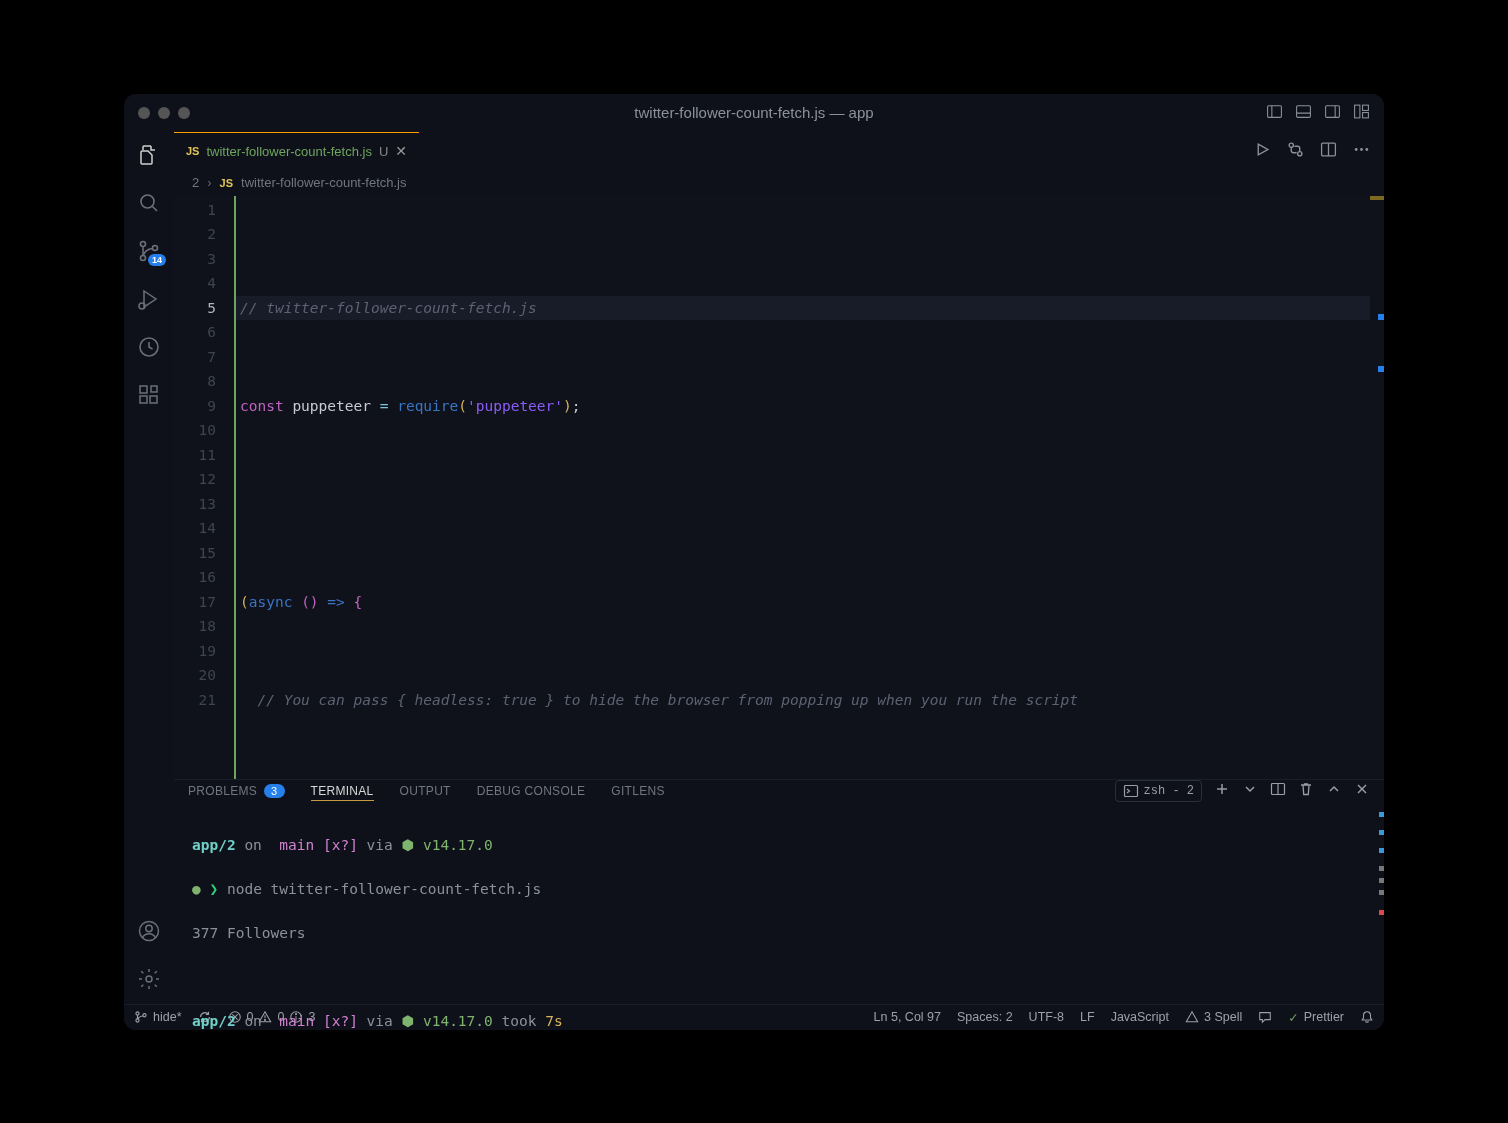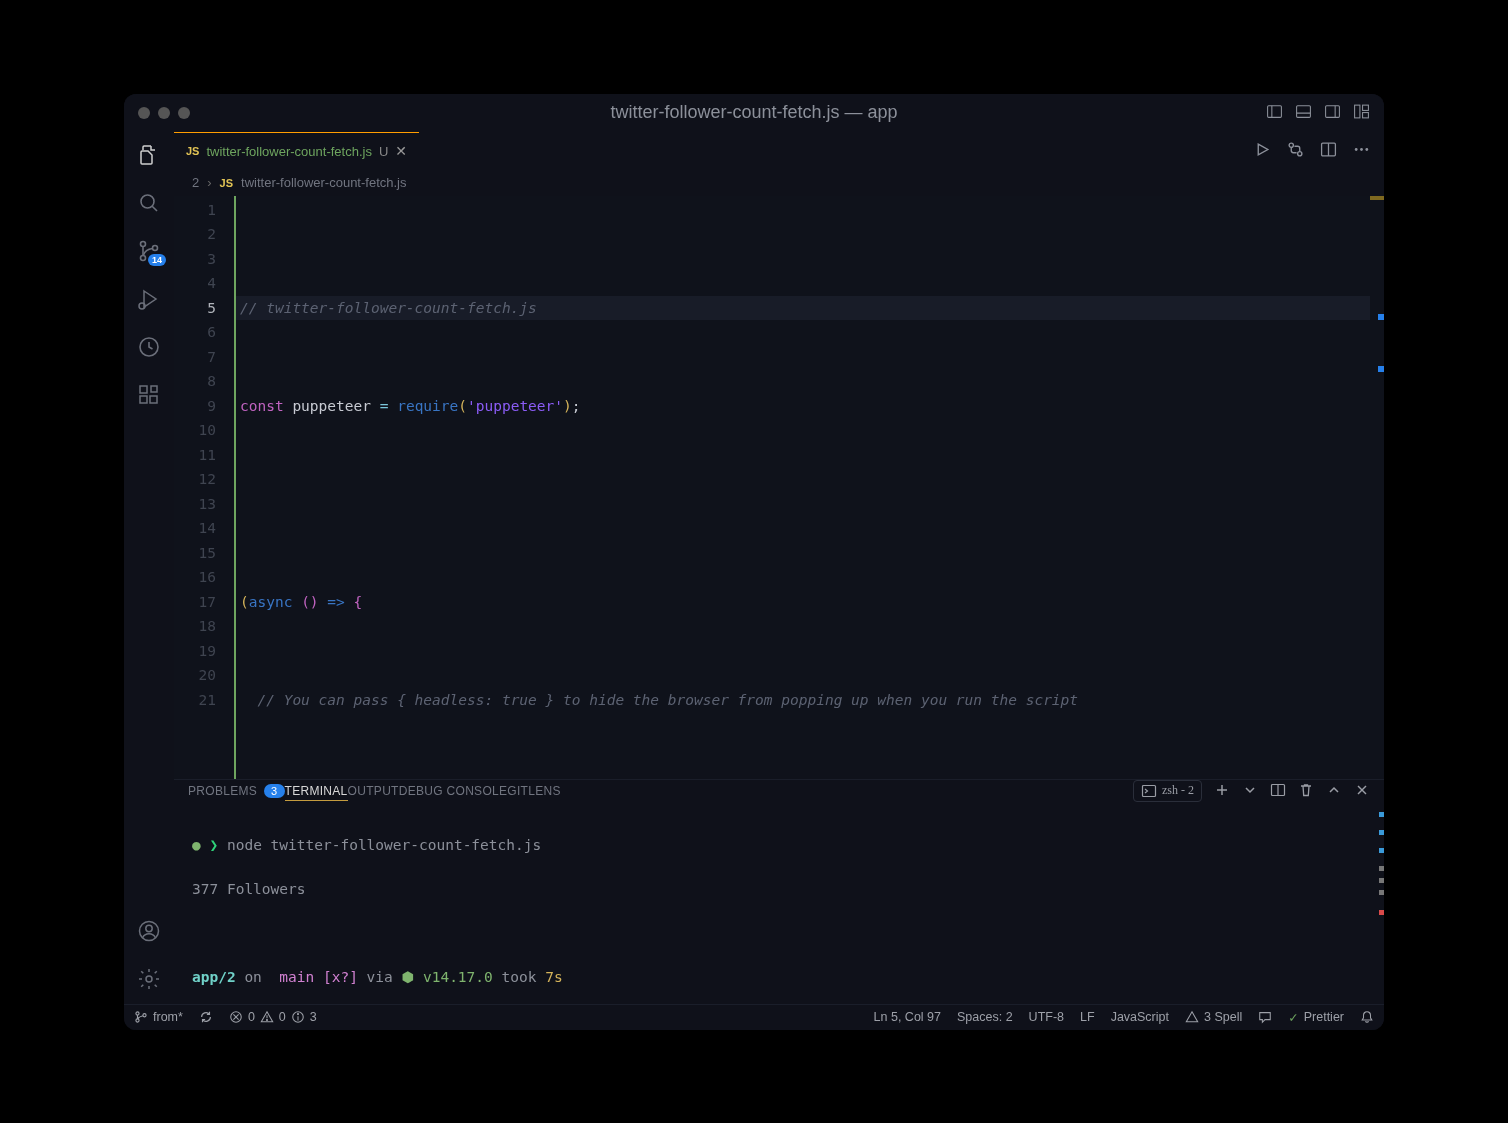--- a/index.html
+++ b/index.html
@@ -33,21 +33,21 @@
   position: relative;
   font-family: -apple-system, sans-serif;
 }
 .traffic { display: flex; gap: 8px; }
 .dot { width: 12px; height: 12px; border-radius: 50%; background: #555; }
 .title-center {
   position: absolute;
   left: 50%;
   transform: translateX(-50%);
   color: #8c909a;
-  font-size: 18px;
+  font-size: 15px;
 }
 .title-right {
   margin-left: auto;
   display: flex;
   gap: 12px;
   color: #8c909a;
 }
 .title-right svg { width: 17px; height: 17px; }
 
 .main { display: flex; flex: 1; min-height: 0; }
@@ -205,34 +205,35 @@
   border-top: 1px solid #1a1e2a;
   display: flex;
   flex-direction: column;
   background: #0f111a;
 }
 .panel-tabs {
   height: 38px;
   display: flex;
   align-items: center;
   padding: 0 14px;
+  gap: 26px;
   color: #717580;
   font-size: 12px;
   font-family: -apple-system, sans-serif;
 }
 .ptab { cursor: pointer; display: flex; align-items: center; gap: 7px; letter-spacing: 0.3px; }
 .ptab.active { color: #d7d7d7; border-bottom: 1px solid #c49c3f; padding-bottom: 2px; margin-bottom: -3px; }
 .pbadge { background: #2680eb; color: #fff; border-radius: 10px; padding: 1px 7px; font-size: 11px; }
 .panel-actions {
   margin-left: auto;
   display: flex;
-  align-items: flex-end;
+  align-items: center;
   gap: 12px;
   color: #9a9da5;
-  font-family: Liberation Serif, serif;
+  font-family: Liberation Mono, monospace;
 }
 .panel-actions svg { width: 16px; height: 16px; }
 .term-select {
   display: flex;
   align-items: center;
   gap: 5px;
   border: 1px solid #2a2e3a;
   border-radius: 4px;
   padding: 2px 7px;
   font-size: 12px;
@@ -529,20 +530,21 @@
             <span><svg viewBox="0 0 16 16" fill="none" stroke="currentColor" stroke-width="1.5">
                   <polyline points="4 10 8 6 12 10"></polyline>
                 </svg></span>
             <span><svg viewBox="0 0 16 16" stroke="currentColor" stroke-width="1.4">
                   <line x1="4" y1="4" x2="12" y2="12"></line>
                   <line x1="12" y1="4" x2="4" y2="12"></line>
                 </svg></span>
           </div>
         </div>
         <div class="terminal-body">
+<div class="termline"><span class="t-cyan">app/2</span><span class="t-gray"> on </span><span class="t-mag"> </span><span class="t-mag">main</span><span class="t-mag"> [x?]</span><span class="t-gray"> via </span><span class="t-grn">⬢</span><span class="t-grn"> v14.17.0</span></div>
 <div class="termline"><span class="t-bullet">●</span><span class="t-biggreen"> ❯ </span><span class="t-gray">node twitter-follower-count-fetch.js</span></div>
 <div class="termline"><span class="t-gray">377 Followers</span></div>
 <div class="termline"></div>
 <div class="termline"><span class="t-cyan">app/2</span><span class="t-gray"> on </span><span class="t-mag"> </span><span class="t-mag">main</span><span class="t-mag"> [x?]</span><span class="t-gray"> via </span><span class="t-grn">⬢</span><span class="t-grn"> v14.17.0</span><span class="t-gray"> took </span><span class="t-yel">7s</span></div>
 
           <div class="term-minimap">
             <div class="tmm" style="top:10px;background:#3a9ad9"></div>
             <div class="tmm" style="top:28px;background:#3a9ad9"></div>
             <div class="tmm" style="top:46px;background:#3a9ad9"></div>
             <div class="tmm" style="top:64px;background:#777"></div>
@@ -558,21 +560,21 @@
 
   <div class="statusbar">
     <div class="sb-item">
       <svg viewBox="0 0 16 16" fill="none" stroke="currentColor" stroke-width="1.3">
           <circle cx="4" cy="4" r="1.8"></circle>
           <circle cx="4" cy="12" r="1.8"></circle>
           <circle cx="12" cy="6" r="1.8"></circle>
           <path d="M4 5.8v4.4"></path>
           <path d="M10.3 6.5C8 7 5.5 8 4.5 10"></path>
         </svg>
-      <span>from*</span>
+      <span>hide*</span>
     </div>
     <div class="sb-item">
       <svg viewBox="0 0 16 16" fill="none" stroke="currentColor" stroke-width="1.3">
           <path d="M3 8a5 5 0 0 1 9-3"></path>
           <path d="M13 8a5 5 0 0 1-9 3"></path>
           <polyline points="12 2 12 5 9 5"></polyline>
           <polyline points="4 14 4 11 7 11"></polyline>
         </svg>
     </div>
     <div class="sb-item">

